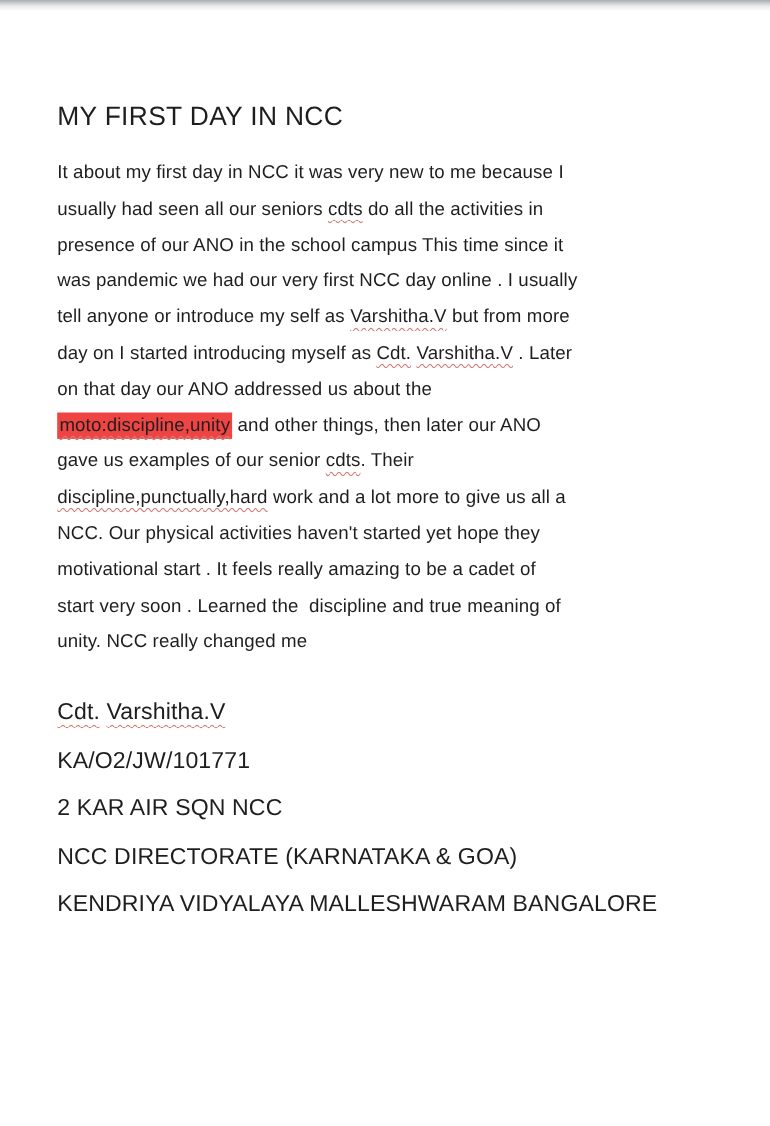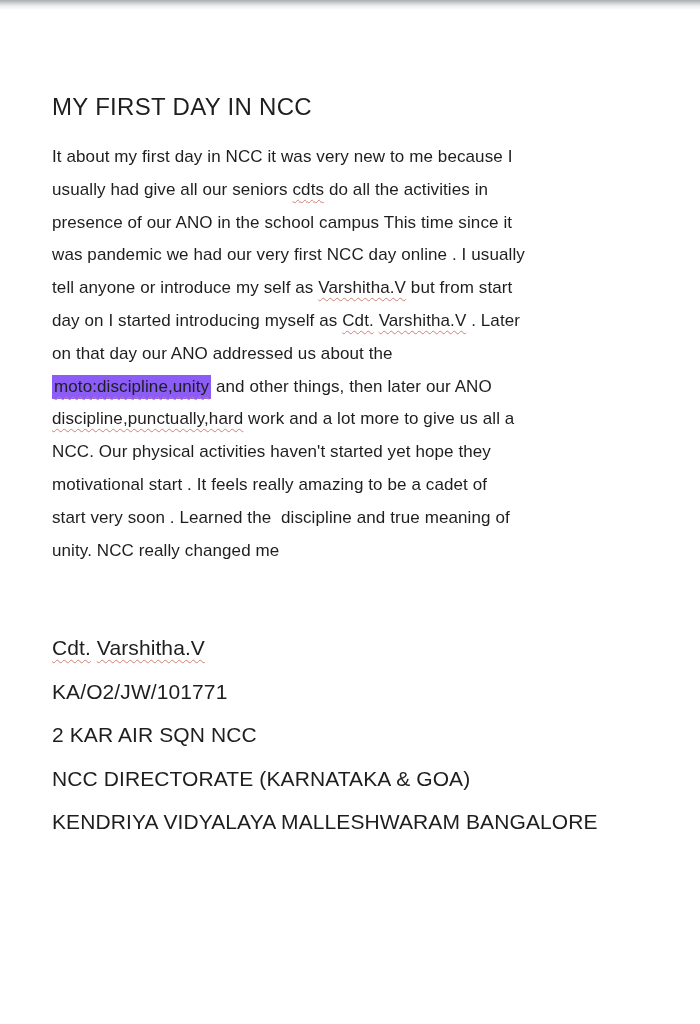--- a/index.html
+++ b/index.html
@@ -68,27 +68,28 @@
 </head>
 <body style="color: rgb(30, 30, 30); background: rgb(255, 255, 255);">
 
 <div>
   <div class="top-shadow"></div>
 
   <div class="doc-title">MY FIRST DAY IN NCC</div>
 
   <div class="body-paragraph">
       <div class="line"><span>It about my first day in NCC it was very new to me because I</span></div>
-      <div class="line"><span>usually had give all our seniors </span><span class="misspelled" style="text-decoration-color: rgb(208, 128, 122);">cdts</span><span> do all the activities in</span></div>
+      <div class="line"><span>usually had seen all our seniors </span><span class="misspelled" style="text-decoration-color: rgb(208, 128, 122);">cdts</span><span> do all the activities in</span></div>
       <div class="line"><span>presence of our ANO in the school campus This time since it</span></div>
       <div class="line"><span>was pandemic we had our very first NCC day online . I usually</span></div>
-      <div class="line"><span>tell anyone or introduce my self as </span><span class="misspelled" style="text-decoration-color: rgb(208, 128, 122);">Varshitha.V</span><span> but from start</span></div>
+      <div class="line"><span>tell anyone or introduce my self as </span><span class="misspelled" style="text-decoration-color: rgb(208, 128, 122);">Varshitha.V</span><span> but from more</span></div>
       <div class="line"><span>day on I started introducing myself as </span><span class="misspelled" style="text-decoration-color: rgb(208, 128, 122);">Cdt.</span><span> </span><span class="misspelled" style="text-decoration-color: rgb(208, 128, 122);">Varshitha.V</span><span> . Later</span></div>
       <div class="line"><span>on that day our ANO addressed us about the</span></div>
-      <div class="line"><span class="misspelled highlight" style="text-decoration-color: rgb(208, 128, 122); background-color: #8b5cf6;">moto:discipline,unity</span><span> and other things, then later our ANO</span></div>
+      <div class="line"><span class="misspelled highlight" style="text-decoration-color: rgb(208, 128, 122); background-color: #ef4444;">moto:discipline,unity</span><span> and other things, then later our ANO</span></div>
+      <div class="line"><span>gave us examples of our senior </span><span class="misspelled" style="text-decoration-color: rgb(208, 128, 122);">cdts</span><span>. Their</span></div>
       <div class="line"><span class="misspelled" style="text-decoration-color: rgb(208, 128, 122);">discipline,punctually,hard</span><span> work and a lot more to give us all a</span></div>
       <div class="line"><span>NCC. Our physical activities haven't started yet hope they</span></div>
       <div class="line"><span>motivational start . It feels really amazing to be a cadet of</span></div>
       <div class="line"><span>start very soon . Learned the  discipline and true meaning of</span></div>
       <div class="line"><span>unity. NCC really changed me</span></div>
     </div>
 
   <div class="signature-block">
       <div class="sig-line"><span class="misspelled" style="text-decoration-color: rgb(208, 128, 122);">Cdt.</span><span> </span><span class="misspelled" style="text-decoration-color: rgb(208, 128, 122);">Varshitha.V</span></div>
       <div class="sig-line"><span>KA/O2/JW/101771</span></div>

